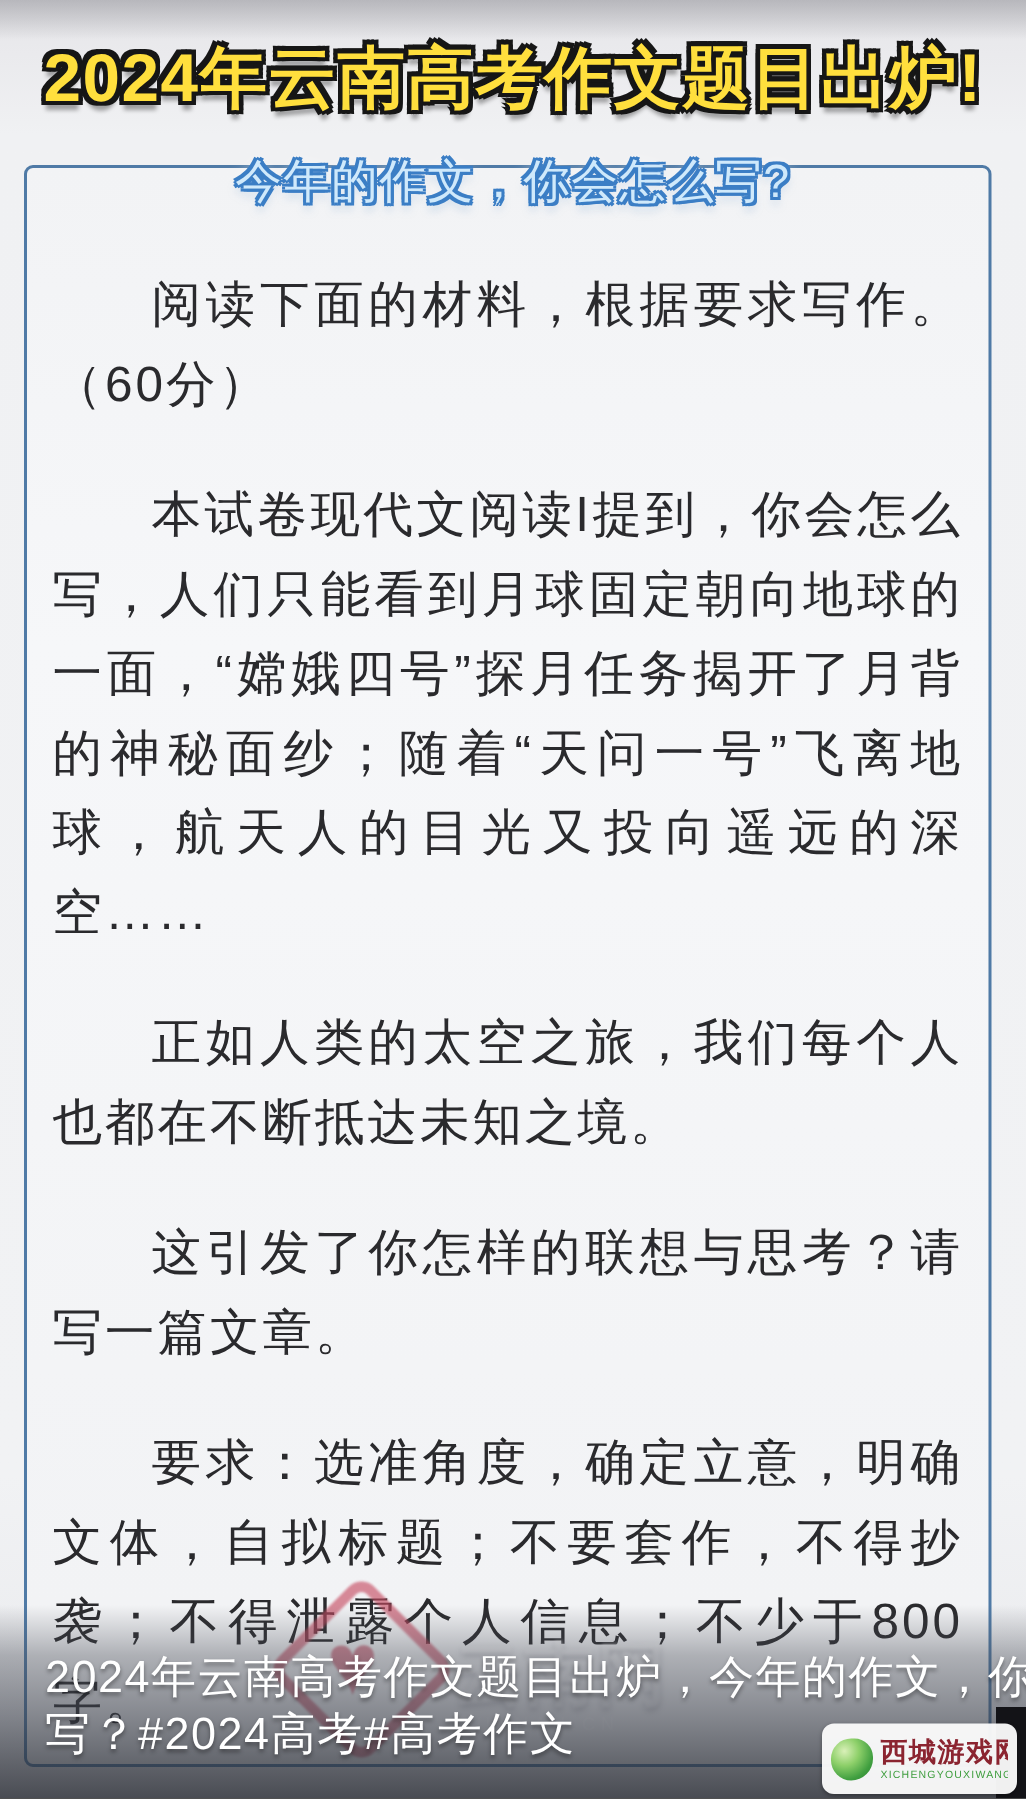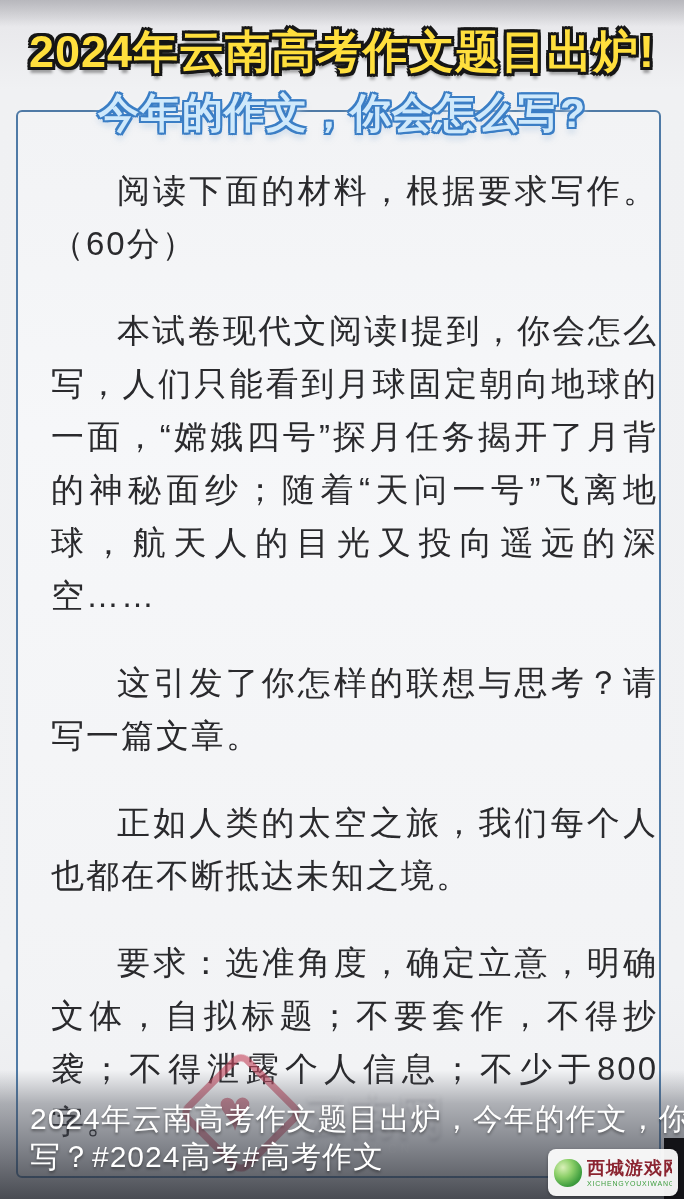--- a/index.html
+++ b/index.html
@@ -17,41 +17,40 @@
     font-size:45px;font-weight:900;letter-spacing:1px;
     color:var(--title-yellow,#ffdf3d);
     text-shadow:
       -3px -3px 0 #161616, 3px -3px 0 #161616, -3px 3px 0 #161616, 3px 3px 0 #161616,
       -3px 0 0 #161616, 3px 0 0 #161616, 0 -3px 0 #161616, 0 3px 0 #161616,
       0 6px 3px rgba(0,0,0,.35);
     white-space:nowrap;
   }
   
   .subheadline{
-    position:absolute;left:0;top:86px;width:100%;text-align:center;
-    font-size:41px;font-weight:700;letter-spacing:1px;
+    position:absolute;left:0;top:100px;width:100%;text-align:center;
+    font-size:31px;font-weight:400;letter-spacing:1px;
     color:var(--subtitle-blue,#cfe9fb);
     text-shadow:
       -2px -2px 0 #3b7ec5, 2px -2px 0 #3b7ec5, -2px 2px 0 #3b7ec5, 2px 2px 0 #3b7ec5,
       -2px 0 0 #3b7ec5, 2px 0 0 #3b7ec5, 0 -2px 0 #3b7ec5, 0 2px 0 #3b7ec5,
       0 0 10px rgba(255,255,255,.95), 0 5px 6px rgba(130,170,210,.55);
     white-space:nowrap;z-index:3;
   }
 
   
   .essay-card{
     position:absolute;left:16px;top:110px;width:645px;height:1068px;
     box-sizing:border-box;border:2px solid var(--box-border,#4f7aa6);border-radius:6px;
     background:linear-gradient(180deg,#f2f3f5,#f6f7f9 30%,#f2f3f5 90%);
     z-index:1;
   }
   .essay-body{
-    position:absolute;left:0;top:0;width:100%;box-sizing:border-box;
+    position:absolute;left:0;top:12px;width:100%;box-sizing:border-box;
     padding:52px 17px 0 17px;
-    margin-left:16px;
   }
   .essay-body p{
     margin:0 0 34px 0;
     font-size:33px;line-height:53px;letter-spacing:2px;
     color:#2a2a2d;text-align:justify;text-indent:2em;
     font-weight:500;
   }
 
   
   .wm-yunnan{position:absolute;left:178px;top:1052px;width:260px;height:118px;opacity:.62;z-index:2;}
@@ -104,22 +103,22 @@
   <div class="top-shade"></div>
 
   <div class="headline">2024年云南高考作文题目出炉!</div>
 
   <div class="subheadline">今年的作文，你会怎么写?</div>
 
   <div class="essay-card">
     <div class="essay-body">
       <p>阅读下面的材料，根据要求写作。（60分）</p>
       <p>本试卷现代文阅读I提到，你会怎么写，人们只能看到月球固定朝向地球的一面，“嫦娥四号”探月任务揭开了月背的神秘面纱；随着“天问一号”飞离地球，航天人的目光又投向遥远的深空……</p>
+      <p>正如人类的太空之旅，我们每个人也都在不断抵达未知之境。</p>
       <p>这引发了你怎样的联想与思考？请写一篇文章。</p>
-      <p>正如人类的太空之旅，我们每个人也都在不断抵达未知之境。</p>
       <p>要求：选准角度，确定立意，明确文体，自拟标题；不要套作，不得抄袭；不得泄露个人信息；不少于800字。</p>
     </div>
   </div>
 
   <div class="wm-yunnan">
     <span class="wm-diamond"></span>
     <span class="wm-heart">♥</span>
     <span class="wm-site">云南网</span>
     <span class="wm-url">YUNNAN.CN</span>
   </div>

